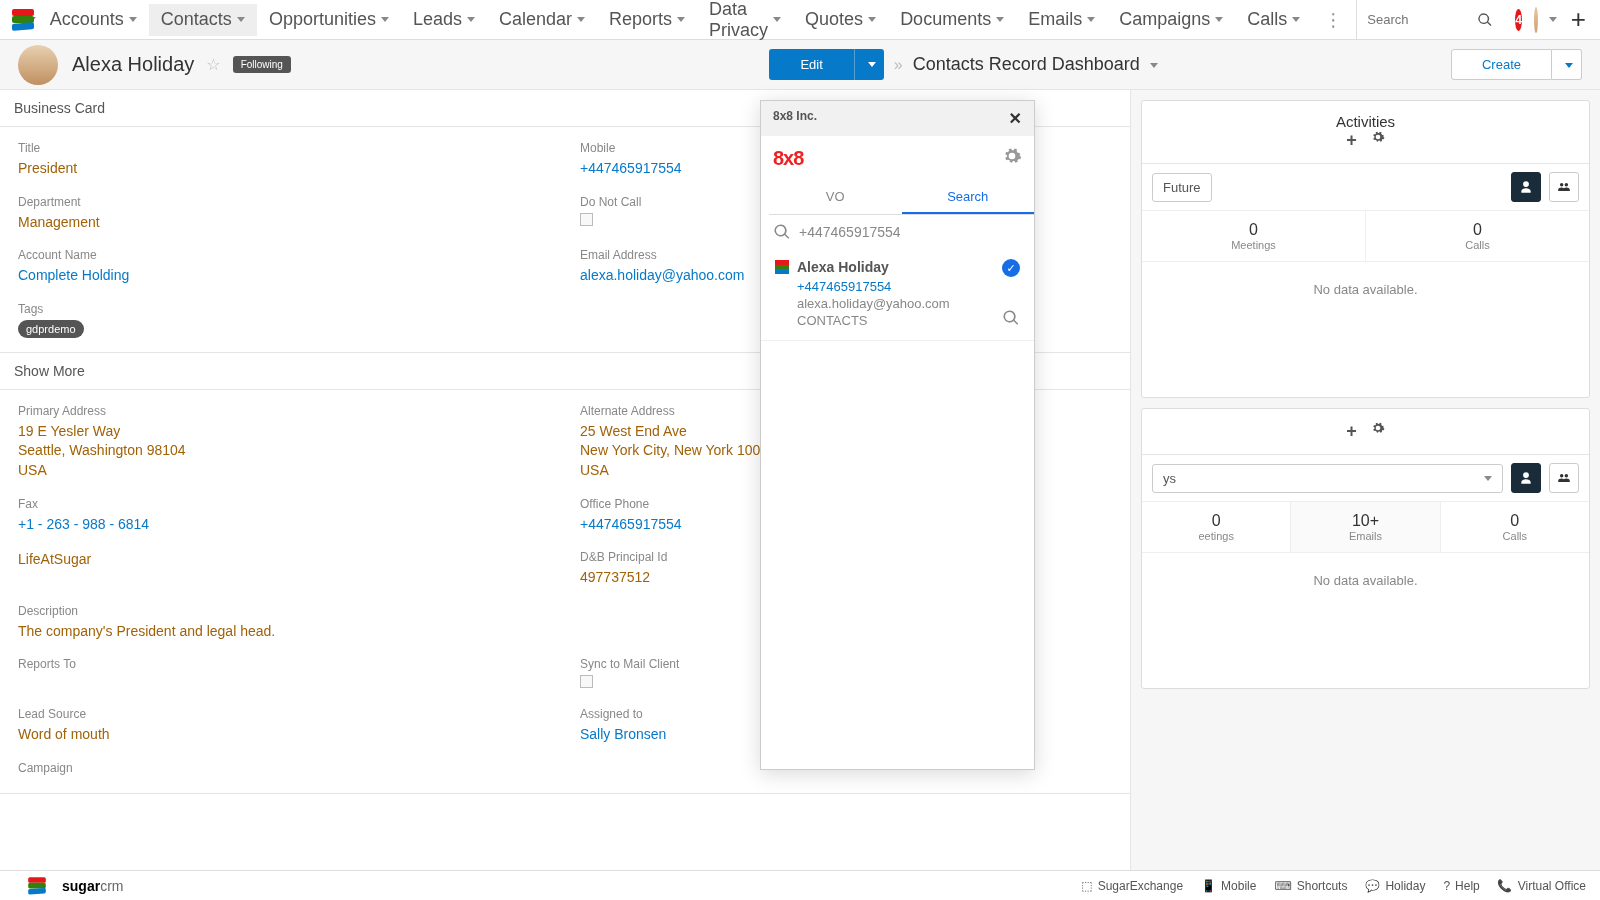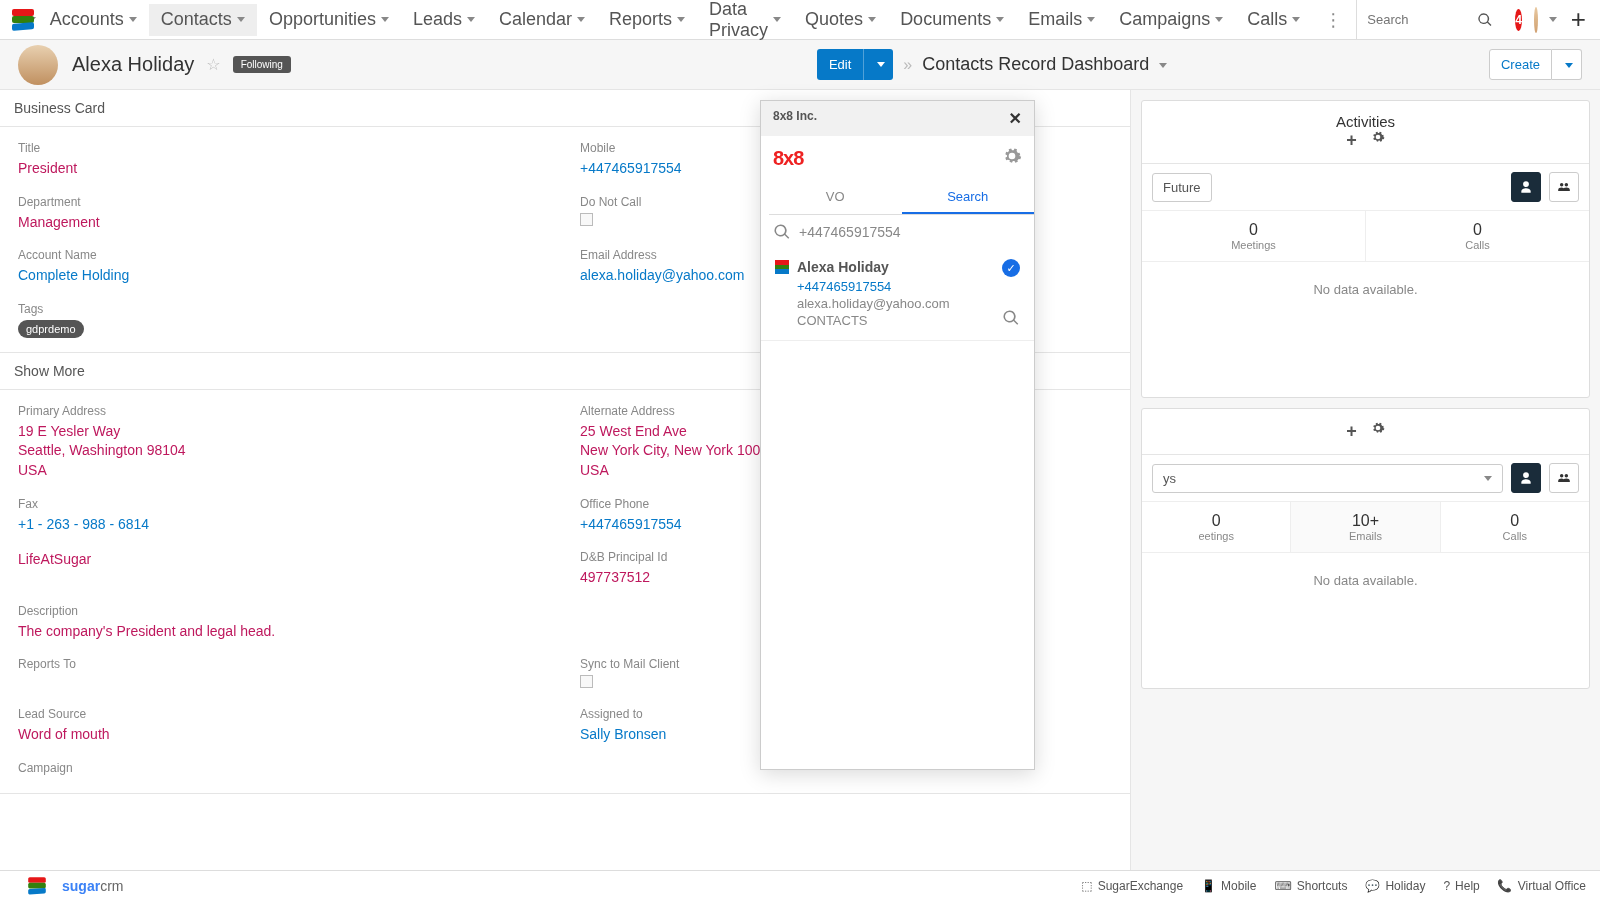--- a/index.html
+++ b/index.html
@@ -23,36 +23,36 @@
 .notif { width: 22px; height: 22px; border-radius: 50%; background: #e61718; color: #fff; display: flex; align-items: center; justify-content: center; font-size: 12px; margin: 0 12px; font-weight: bold; }
 .avatar-sm { width: 26px; height: 26px; border-radius: 50%; background: linear-gradient(#e8c8a0, #d0a070); margin-right: 6px; }
 .plus-btn { font-size: 26px; font-weight: 300; padding: 0 14px; color: #333; cursor: pointer; }
 
 
 .rec-header { height: 50px; display: flex; align-items: center; border-bottom: 1px solid #e5e5e5; background: #f6f6f6; padding: 0 18px; }
 .avatar-lg { width: 40px; height: 40px; border-radius: 50%; background: linear-gradient(#e8d0b0, #c09060); margin-right: 14px; }
 .rec-name { font-size: 20px; color: #333; margin-right: 12px; }
 .star { color: #bbb; font-size: 16px; margin-right: 12px; cursor: pointer; }
 .badge-follow { background: #555; color: #fff; font-size: 10px; padding: 3px 8px; border-radius: 3px; }
-.btn { border-radius: 3px; padding: 7px 11px; font-size: 13px; cursor: pointer; border: 1px solid transparent; }
+.btn { border-radius: 3px; padding: 7px 30px; font-size: 13px; cursor: pointer; border: 1px solid transparent; }
 .btn-primary { background: #0679c8; color: #fff; }
 .btn-split-caret { background: #0679c8; color: #fff; padding: 7px 8px; border-left: 1px solid rgba(255,255,255,.3); border-radius: 0 3px 3px 0; }
 .btn-white { background: #fff; border: 1px solid #ccc; color: #0679c8; }
 .chevron-collapse { color: #bbb; font-size: 16px; padding: 0 10px; cursor: pointer; }
 .dash-title { font-size: 18px; color: #333; margin-right: 6px; }
 
 
 .main { display: flex; height: calc(900px - 40px - 50px - 30px); }
 .left-col { flex: 1; overflow-y: auto; }
 .right-col { width: 470px; border-left: 1px solid #e5e5e5; background: #f6f6f6; padding: 10px; overflow: hidden; }
 
 .panel-h { padding: 10px 14px; font-size: 14px; color: #555; border-bottom: 1px solid #e5e5e5; }
 .field-grid { display: grid; grid-template-columns: 1fr 1fr; padding: 14px 18px; column-gap: 30px; row-gap: 16px; border-bottom: 1px solid #e5e5e5; }
 .fld-label { color: #888; font-size: 12px; margin-bottom: 4px; }
-.fld-value { font-size: 14px; color: #be185d; line-height: 1.4; }
+.fld-value { font-size: 14px; color: #a16207; line-height: 1.4; }
 .fld-value.link { color: #0679c8; cursor: pointer; }
 .tag-pill { background: #555; color: #fff; font-size: 11px; padding: 3px 8px; border-radius: 10px; display: inline-block; }
 .chk { width: 13px; height: 13px; border: 1px solid #bbb; background: #f8f8f8; display: inline-block; }
 
 
 .card { background: #fff; border: 1px solid #ddd; border-radius: 3px; margin-bottom: 10px; }
 .card-h { display: flex; align-items: center; padding: 12px 14px; border-bottom: 1px solid #e5e5e5; flex-direction: column; }
 .card-h-title { flex: 1; font-size: 15px; }
 .card-icons { display: flex; gap: 14px; color: #555; }
 .card-toolbar { display: flex; align-items: center; padding: 8px 10px; gap: 8px; border-bottom: 1px solid #eee; }
@@ -83,21 +83,21 @@
 .p8-res-name { font-weight: bold; color: #555; font-size: 14px; margin-bottom: 4px; display: flex; align-items: center; gap: 8px; }
 .p8-res-name .cube { width: 14px; height: 14px; background: linear-gradient(#e61718 33%, #33800d 33% 66%, #0679c8 66%); }
 .p8-check { position: absolute; right: 14px; top: 10px; width: 18px; height: 18px; border-radius: 50%; background: #176de5; color: #fff; font-size: 11px; display: flex; align-items: center; justify-content: center; }
 .p8-res-line { font-size: 13px; color: #888; margin-bottom: 2px; padding-left: 22px; }
 .p8-res-line.link { color: #0679c8; }
 .p8-mag { position: absolute; right: 14px; bottom: 10px; color: #888; }
 
 
 .footer { position: fixed; bottom: 0; left: 0; right: 0; height: 30px; background: #fff; border-top: 1px solid #ddd; display: flex; align-items: center; padding: 0 14px; font-size: 12px; color: #555; gap: 18px; }
 .footer-logo { display: flex; align-items: center; gap: 6px; font-weight: 400; font-size: 14px; color: #666; }
-.footer-logo b { color: #3b82f6; margin-top: 43px; }
+.footer-logo b { color: #000000; margin-top: 43px; }
 .footer .sp { flex: 1; }
 .footer-item { display: flex; align-items: center; gap: 5px; cursor: pointer; }
 
 svg.ico { width: 14px; height: 14px; fill: currentColor; }
 </style>
 </head>
 <body>
 
 <div class="topnav">
   <div class="logo-cube">

